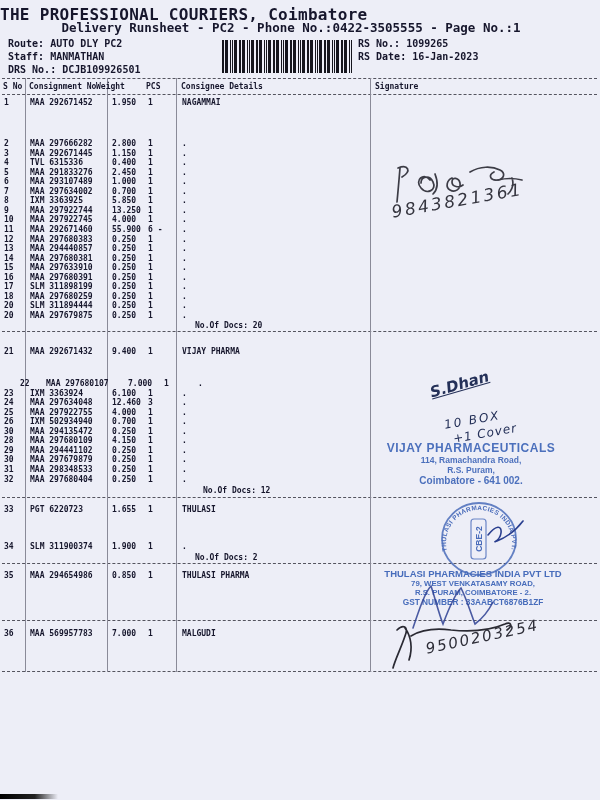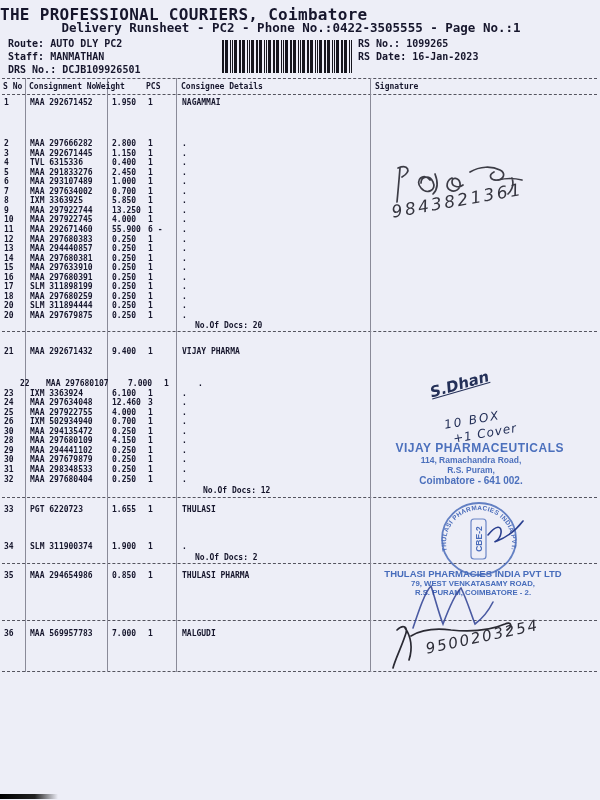--- a/index.html
+++ b/index.html
@@ -32,21 +32,21 @@
   .c-cons{left:182px;}
   .docs{position:absolute;left:195px;font-size:8px;font-weight:bold;white-space:pre;}
   
   .hand{font-family:"DejaVu Sans",sans-serif;font-style:italic;white-space:pre;}
   .phone1{left:390px;top:202px;font-size:17px;letter-spacing:2.5px;color:#35353f;transform:rotate(-10deg);transform-origin:left top;}
   .sig2{left:428px;top:384px;font-size:15px;font-weight:bold;color:#243058;transform:rotate(-16deg);transform-origin:left top;text-decoration:underline;}
   .note1{left:443px;top:418px;font-size:12px;color:#243058;transform:rotate(-10deg);transform-origin:left top;letter-spacing:2px;}
   .note2{left:452px;top:432px;font-size:12px;color:#243058;transform:rotate(-10deg);transform-origin:left top;letter-spacing:1px;}
   .phone2{left:424px;top:640px;font-size:15px;color:#2e2e38;transform:rotate(-12deg);transform-origin:left top;letter-spacing:2px;}
   .stampv{left:378px;top:441px;width:186px;text-align:center;color:#3f66b8;font-family:"Liberation Sans",sans-serif;opacity:.92;}
-  .stampv .l1{font-size:12px;font-weight:bold;letter-spacing:.5px;text-align:right;}
+  .stampv .l1{font-size:12px;font-weight:bold;letter-spacing:.5px;}
   .stampv .l2,.stampv .l3{font-size:8.5px;font-weight:bold;}
   .stampv .l4{font-size:10px;font-weight:bold;}
   .stampt{left:374px;top:568px;width:198px;text-align:center;color:#3f66b8;font-family:"Liberation Sans",sans-serif;opacity:.95;}
   .stampt .l1{font-size:9.5px;font-weight:bold;}
   .stampt .l2,.stampt .l3{font-size:7.8px;font-weight:bold;}
   .stampt .l4{font-size:8.3px;font-weight:bold;}
   .corner-mark{left:0;top:794px;width:58px;height:5px;background:linear-gradient(90deg,#000 0%,#222 60%,rgba(40,40,40,0) 100%);}
 </style>
 </head>
 <body>
@@ -374,20 +374,21 @@
     <textPath href="#ringpath">THULASI PHARMACIES INDIA PVT. LTD.</textPath>
   </text>
   <rect x="38" y="22" width="15" height="40" rx="3" fill="none" stroke="#4a6cba" stroke-width="1.2" opacity=".8"></rect>
   <text x="46" y="45" text-anchor="middle" transform="rotate(-90 46 42)" font-family="Liberation Sans,sans-serif" font-size="8.5" font-weight="bold" fill="#4a6cba">CBE-2</text>
   <path d="M55,38 c8,-10 14,-10 13,-2 c-1,8 -10,10 -4,8 c10,-4 20,-12 26,-20" fill="none" stroke="#2a3f8f" stroke-width="1.6" stroke-linecap="round"></path>
 </svg>
 <div class="abs stampt">
   <div class="l1">THULASI PHARMACIES INDIA PVT LTD</div>
   <div class="l2">79, WEST VENKATASAMY ROAD,</div>
   <div class="l3">R.S. PURAM, COIMBATORE - 2.</div>
+  <div class="l4">GST NUMBER : 33AABCT6876B1ZF</div>
 </div>
 <svg class="abs" style="left:395px;top:580px;" width="120" height="55" viewBox="0 0 120 55">
   <path d="M18,48 C24,30 30,12 36,6 C40,18 44,34 48,44 C54,28 60,14 66,8 C72,20 76,34 80,44 c8,-6 14,-14 18,-22" fill="none" stroke="#2d3f93" stroke-width="1.6" stroke-linecap="round" opacity=".85"></path>
 </svg>
 
 <svg class="abs" style="left:383px;top:616px;" width="180" height="60" viewBox="0 0 180 60">
   <g fill="none" stroke="#2a2a33" stroke-width="1.7" stroke-linecap="round">
     <path d="M14,14 C20,8 26,10 22,20 C18,32 12,44 10,52 M22,12 C28,20 30,32 26,44"></path>
     <path d="M28,20 c10,-6 24,-8 40,-6 c20,2 40,0 54,-6 c6,-3 8,2 2,6"></path>
   </g>

